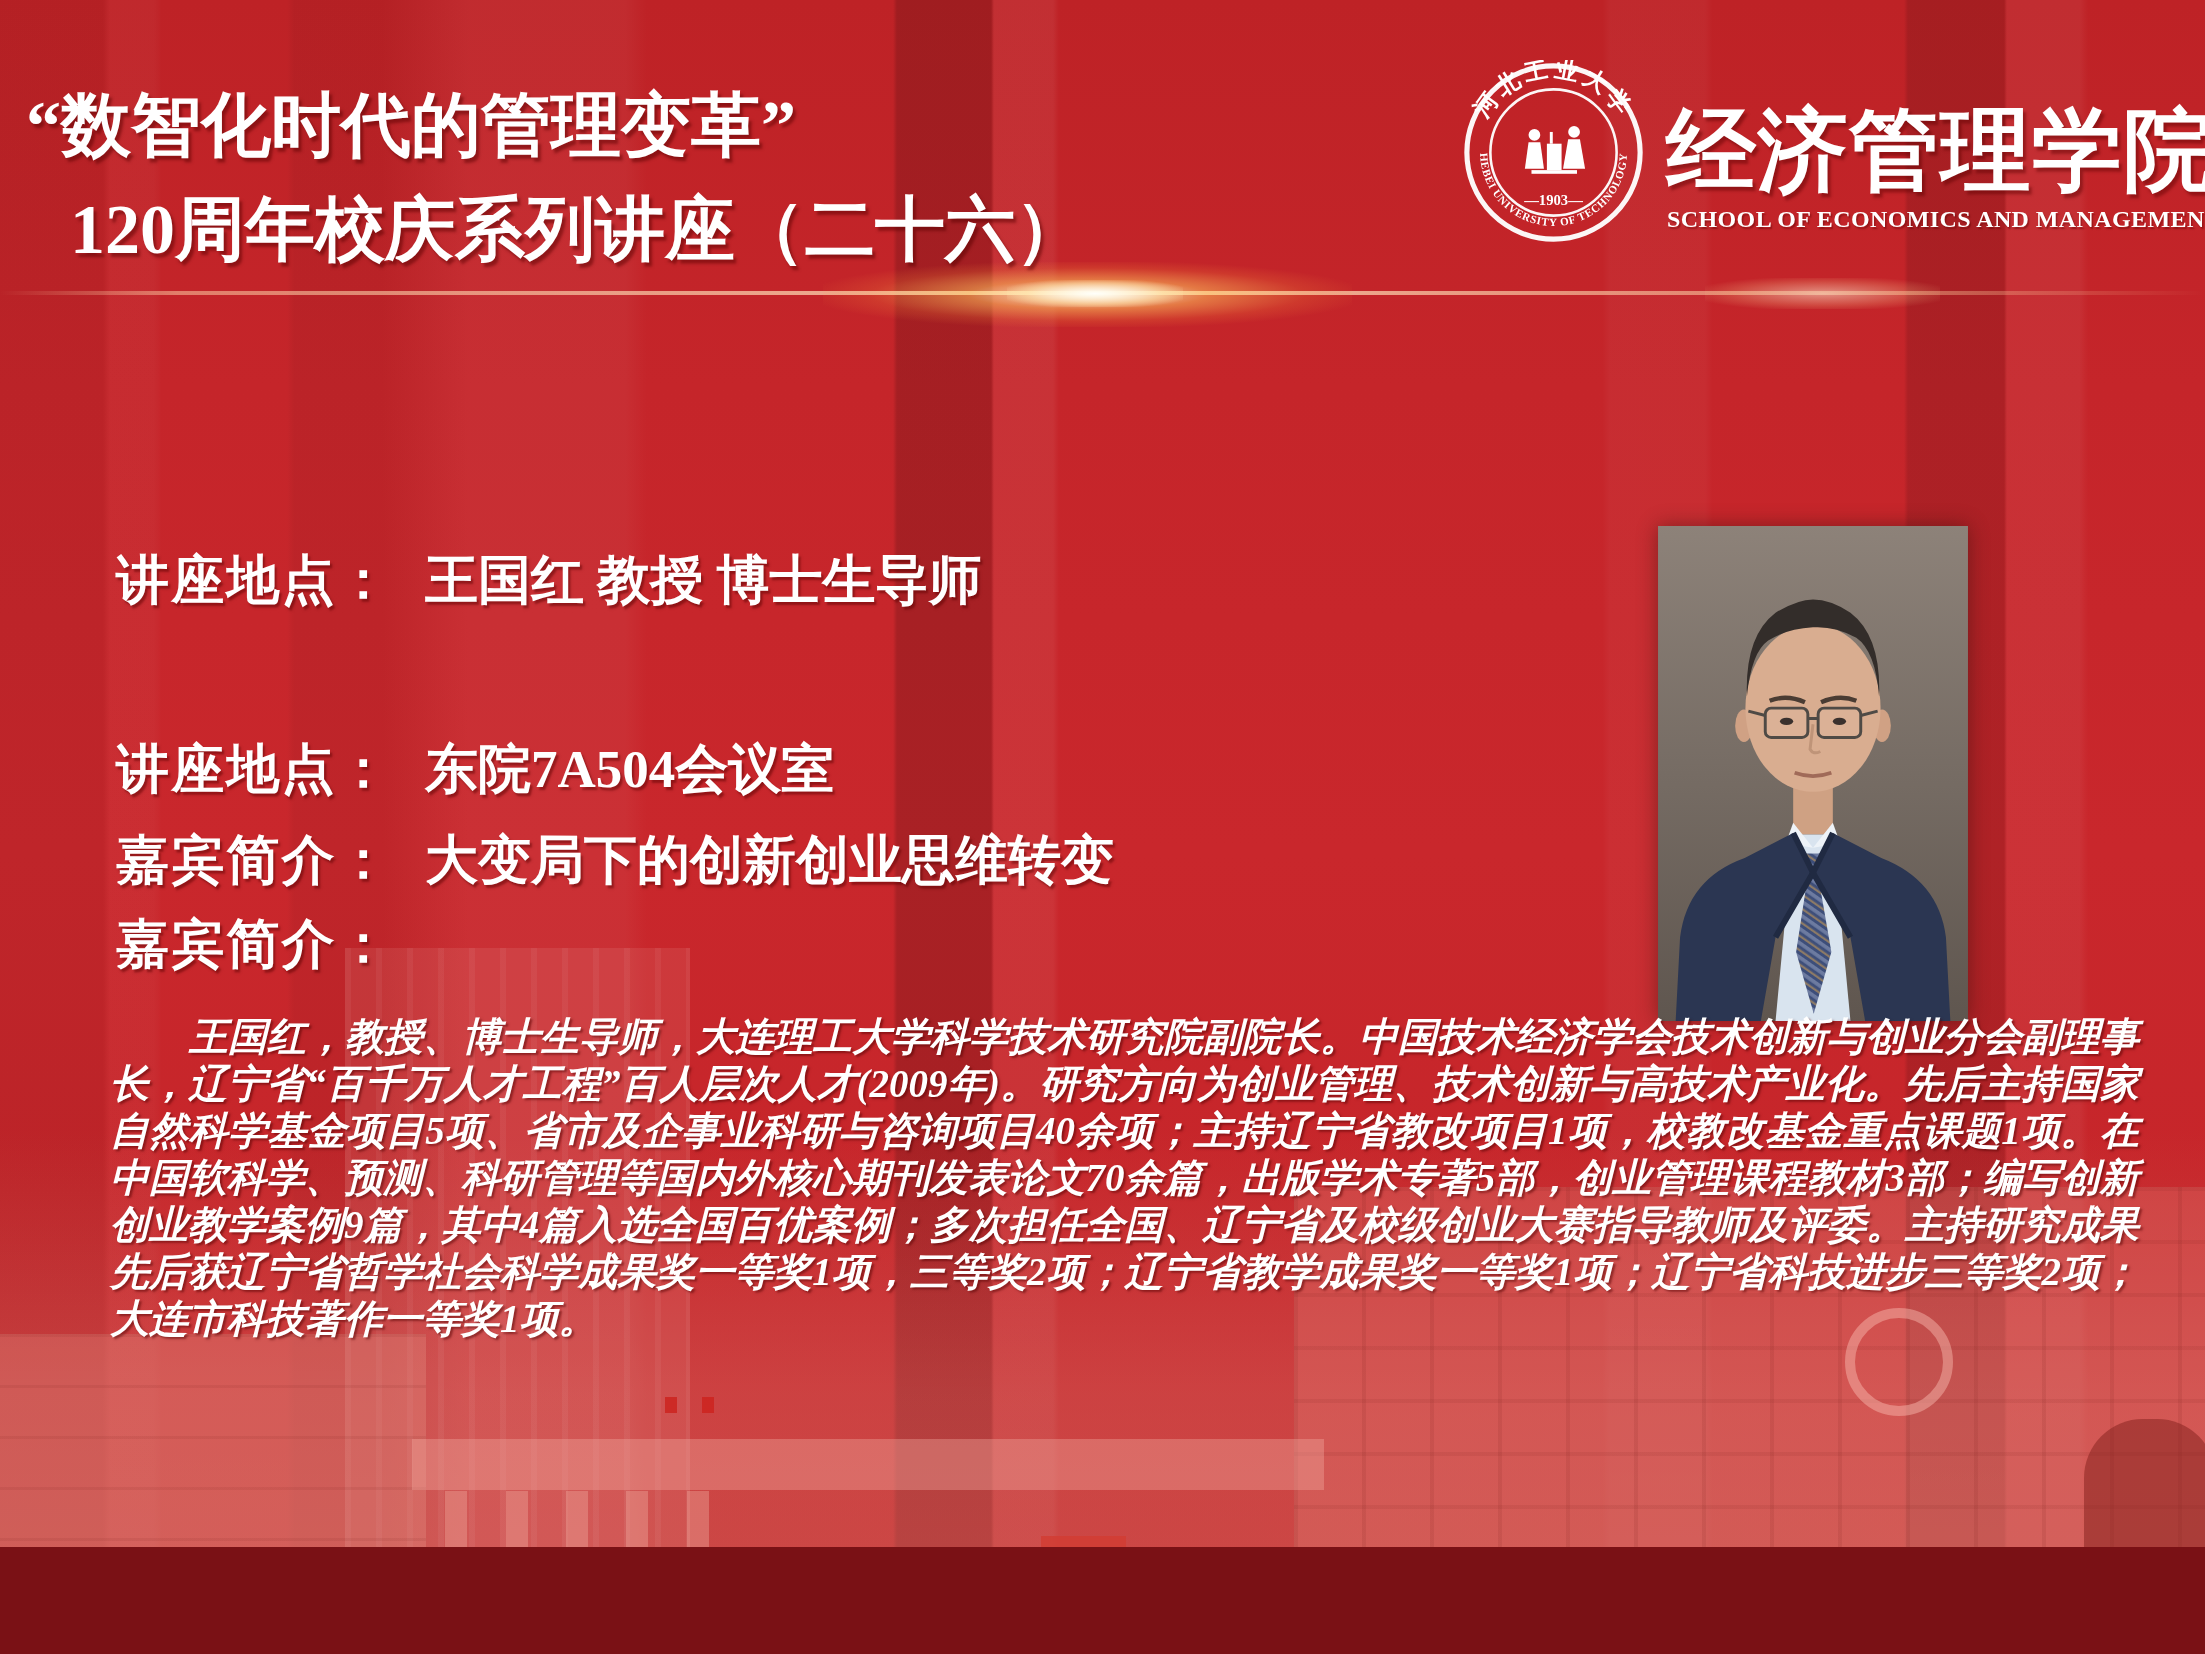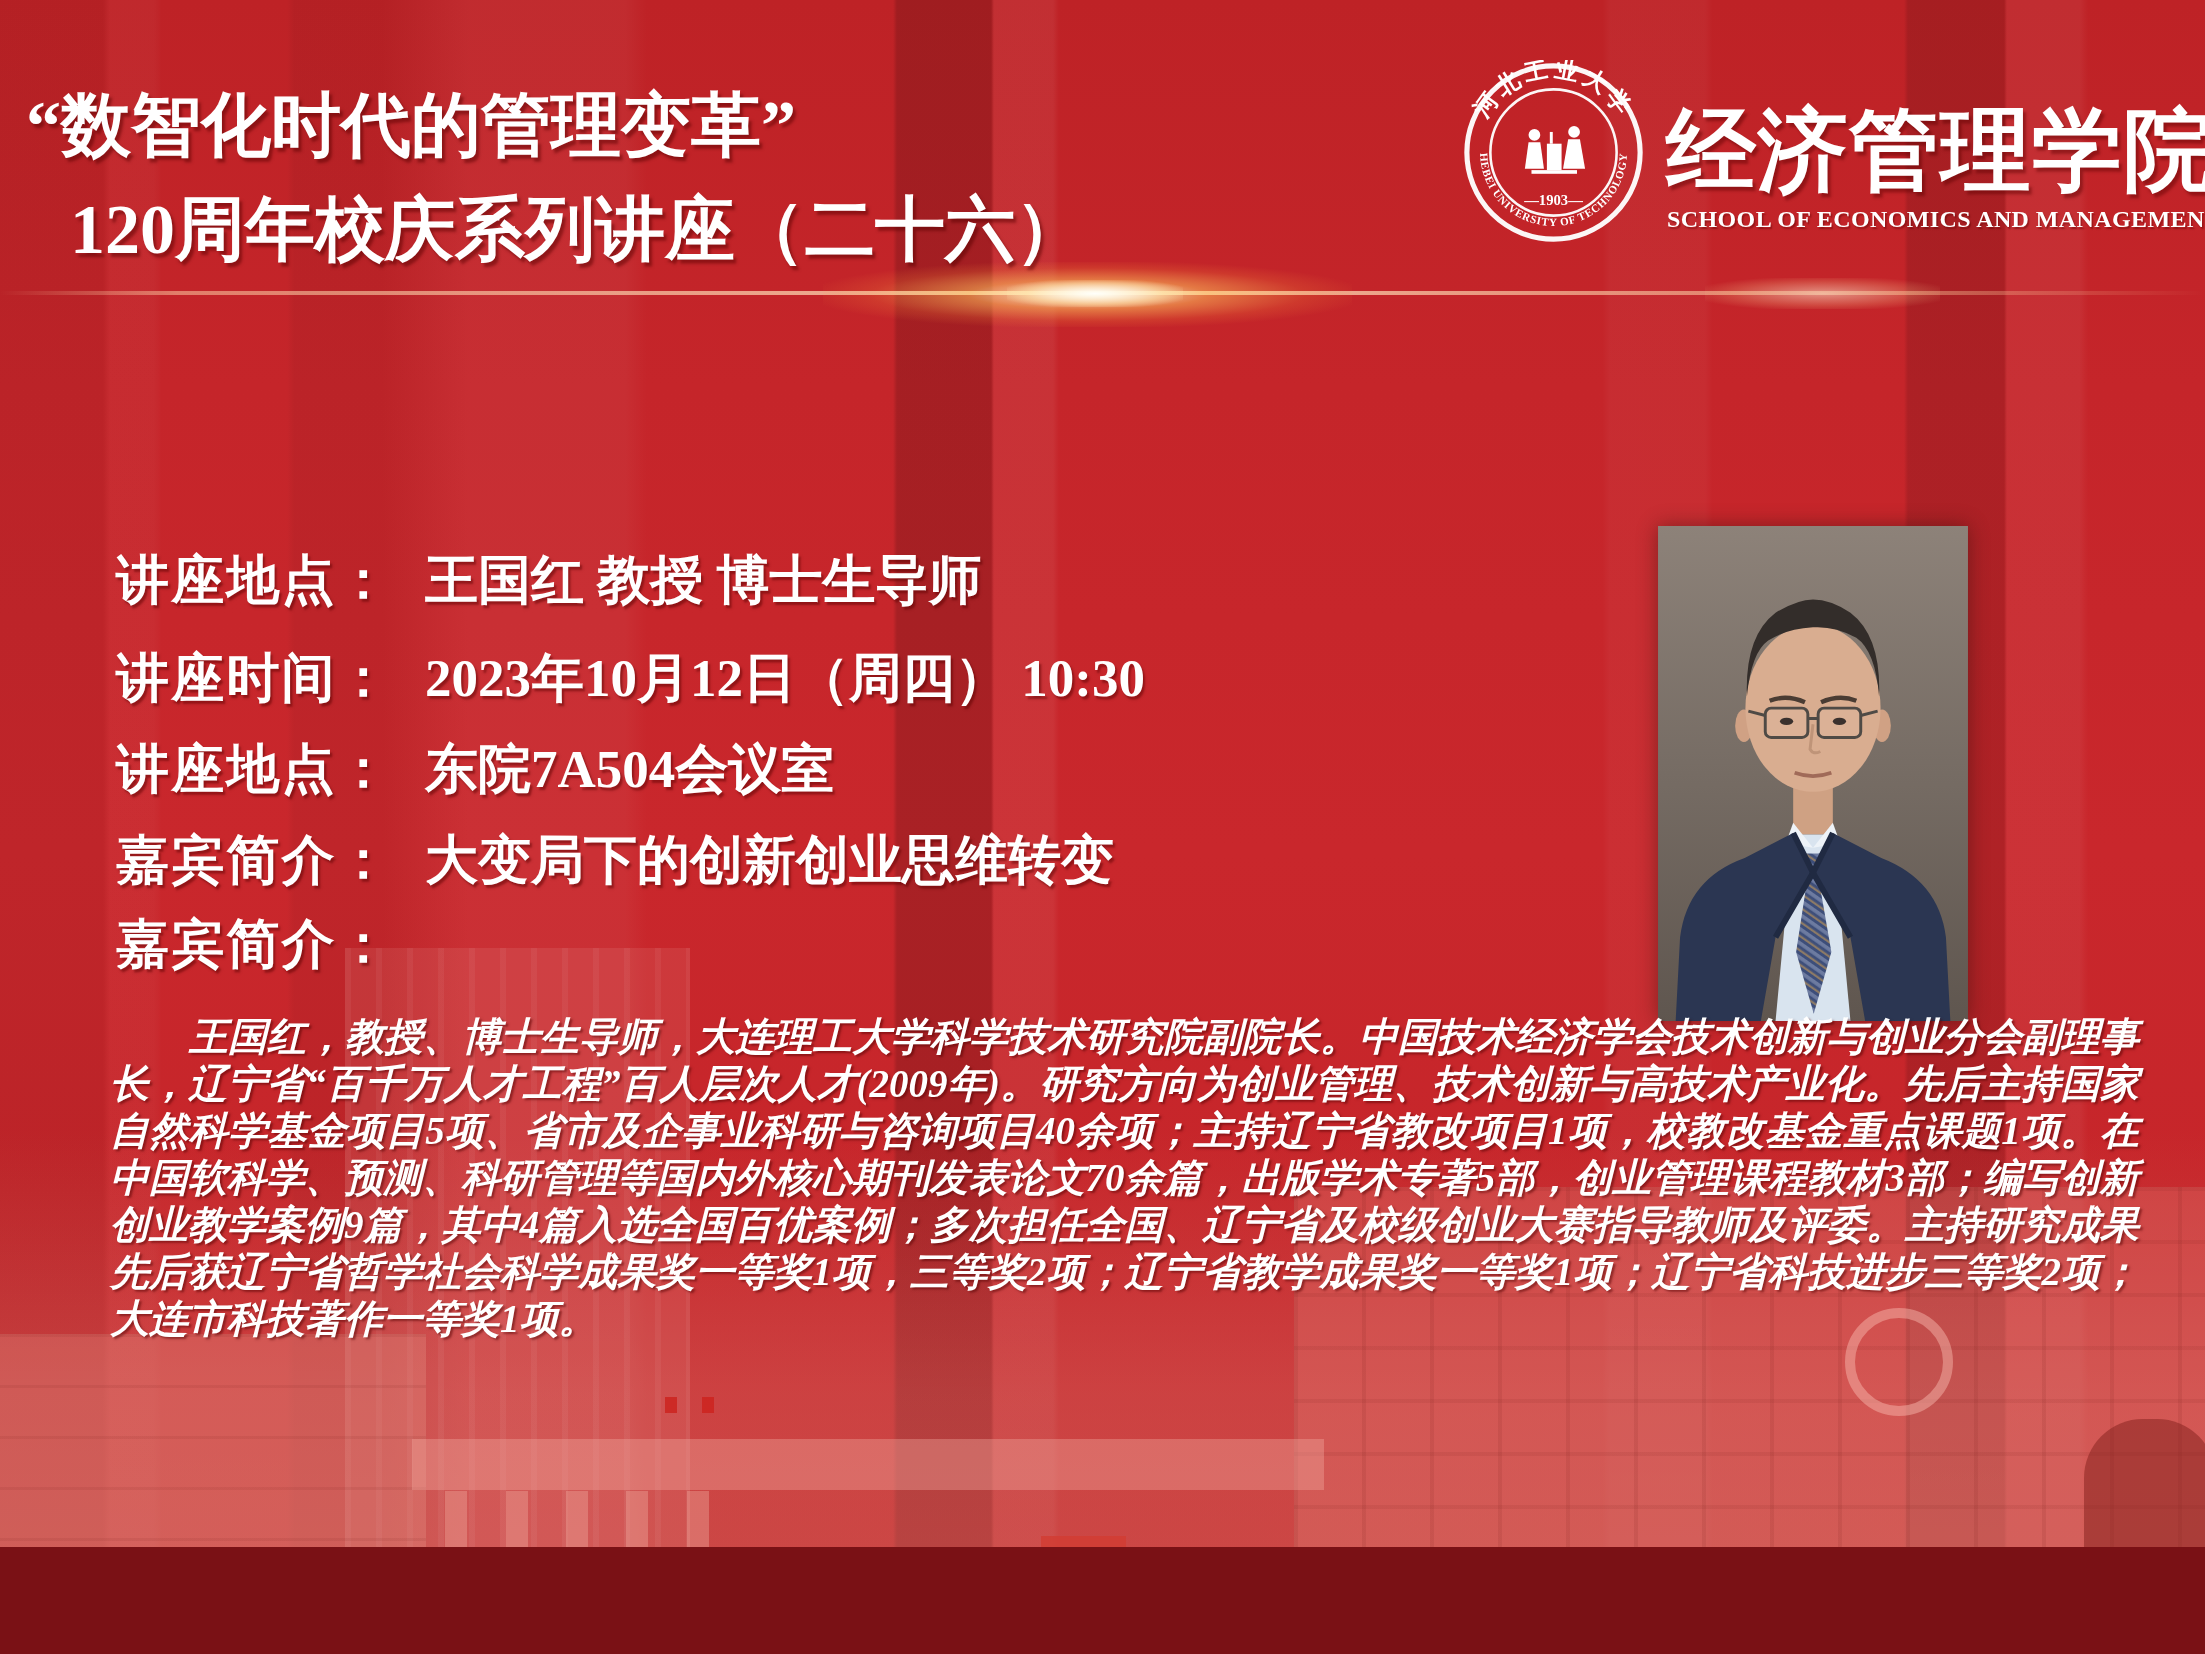--- a/index.html
+++ b/index.html
@@ -166,23 +166,20 @@
       <rect x="96" y="150" width="62" height="5"></rect>
     </g>
   </svg>
 
   <div class="school-zh">经济管理学院</div>
   <div class="school-en">SCHOOL OF ECONOMICS AND MANAGEMENT</div>
 
 
   <div class="info-row r1">
     <span class="label">讲座地点：</span><span>王国红 教授 博士生导师</span>
-  </div>
-  <div class="info-row r2">
-    <span class="label">讲座时间：</span><span>2023年10月12日（周四） 10:30</span>
   </div>
   <div class="info-row r3">
     <span class="label">讲座地点：</span><span>东院7A504会议室</span>
   </div>
   <div class="info-row r4">
     <span class="label">嘉宾简介：</span><span>大变局下的创新创业思维转变</span>
   </div>
   <div class="info-row r5">
     <span class="label">嘉宾简介：</span><span></span>
   </div>

